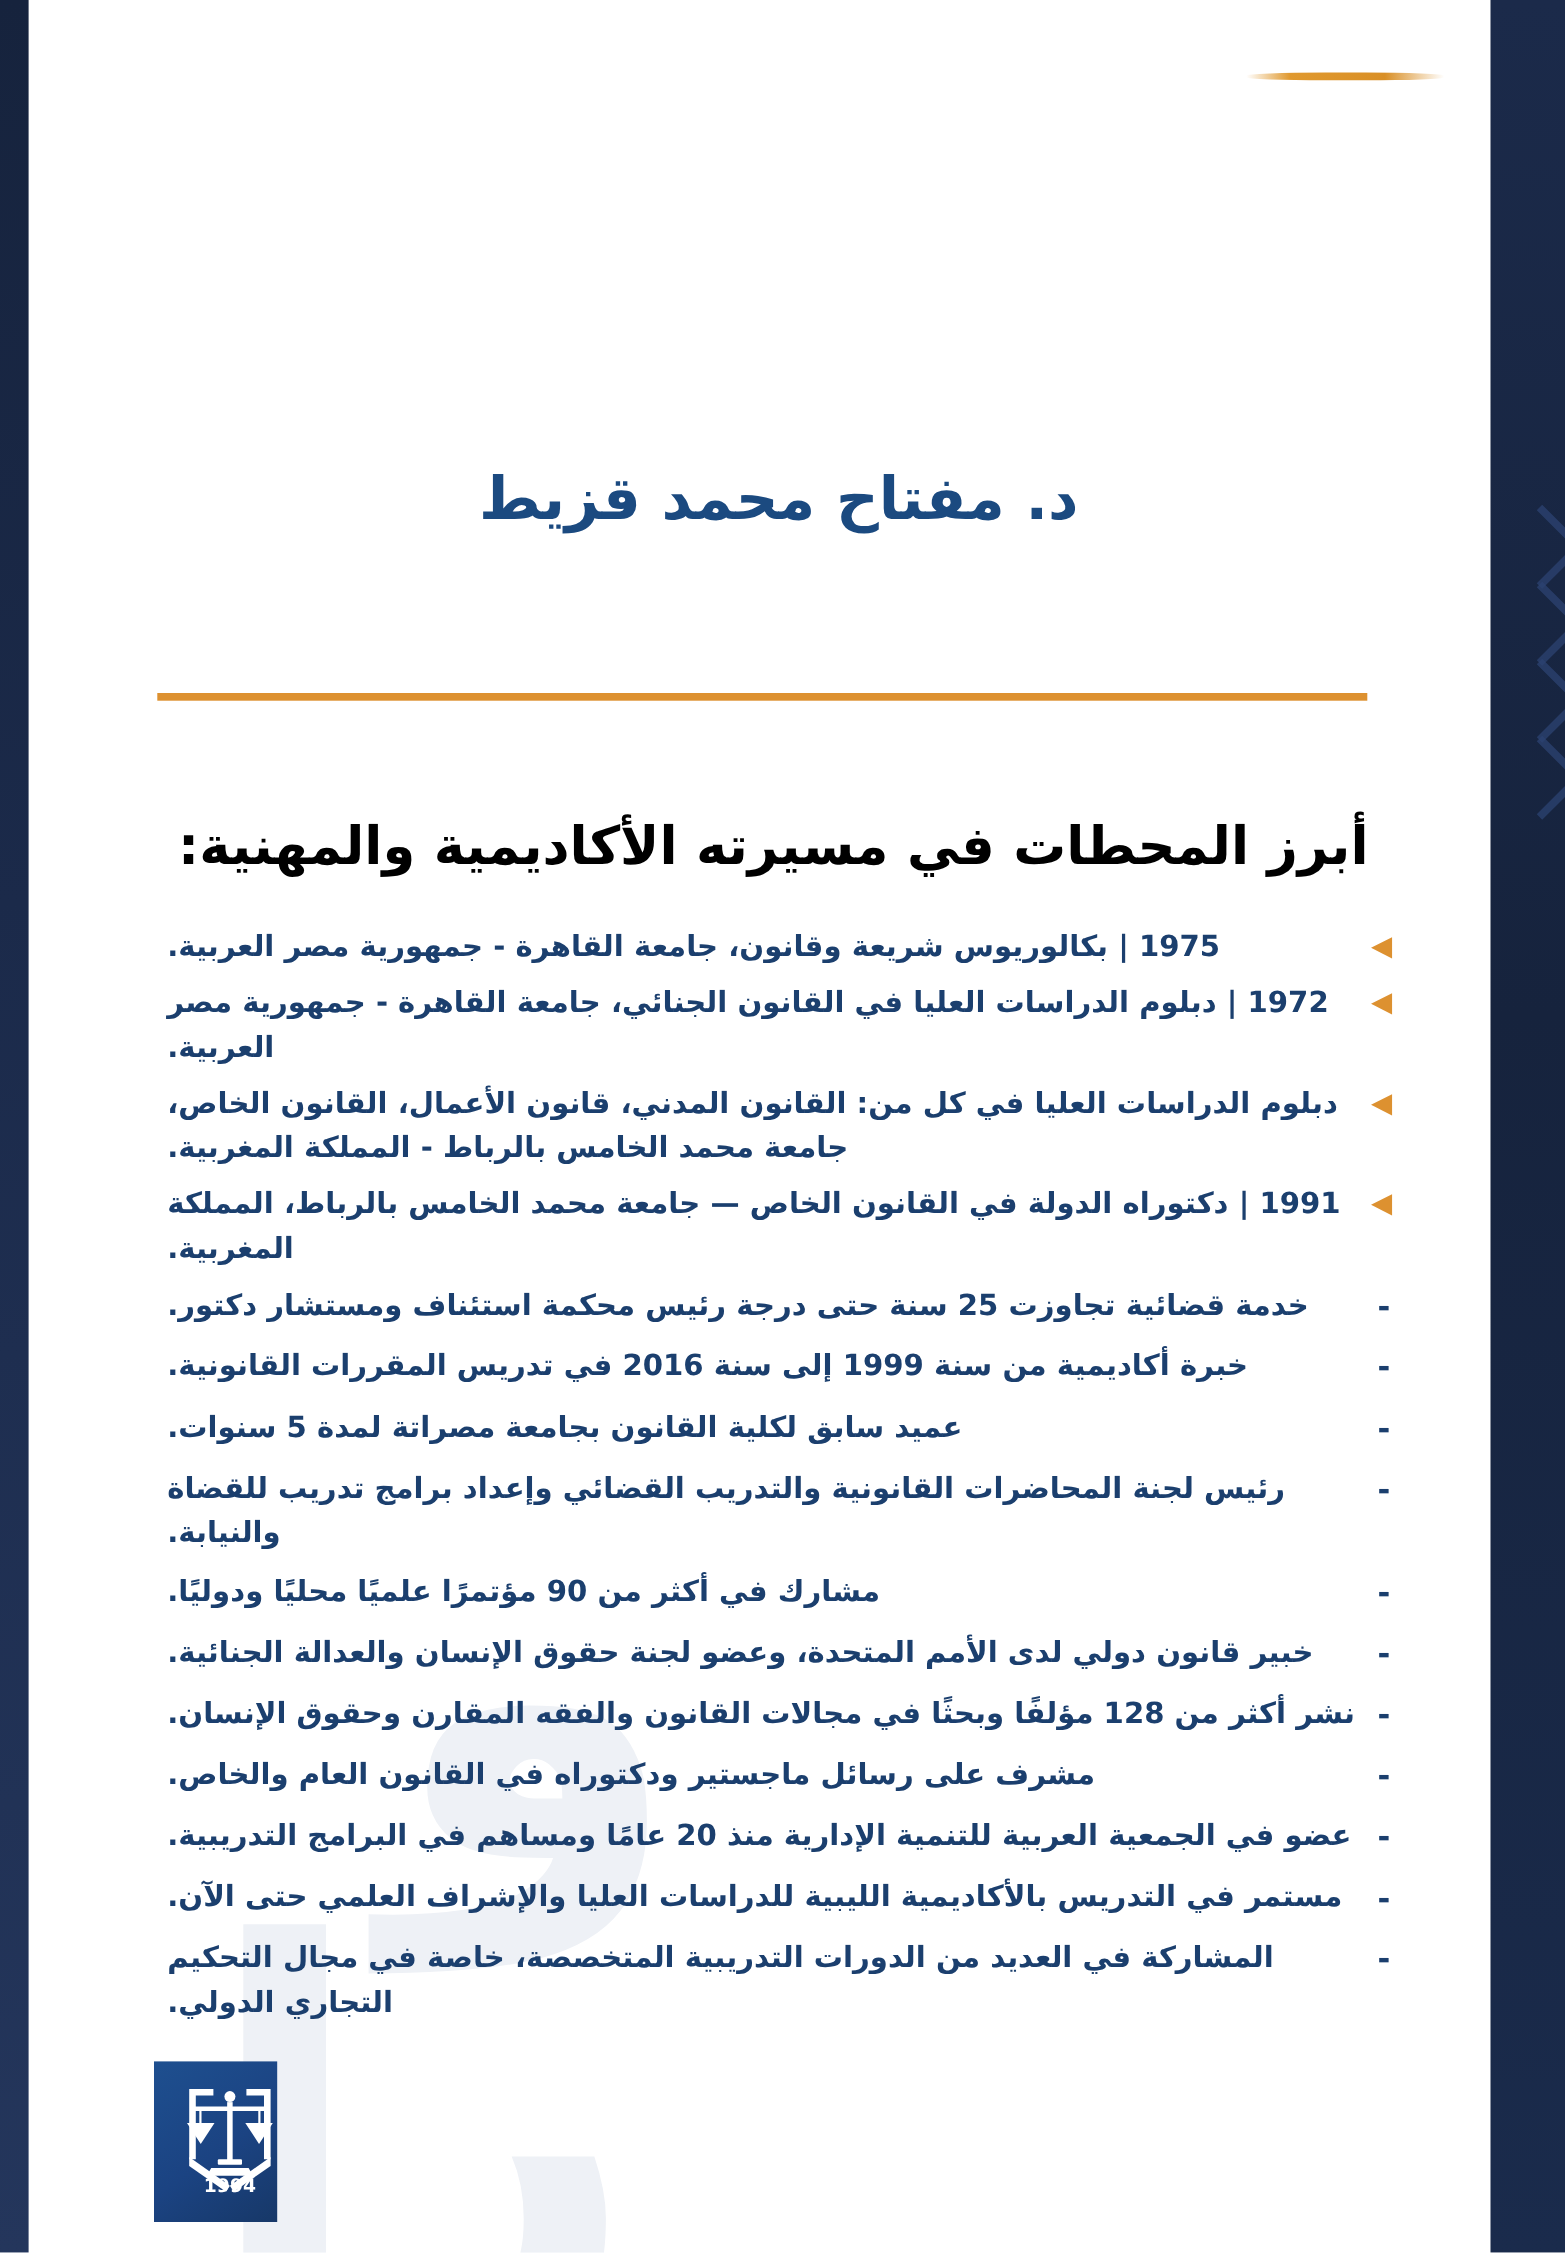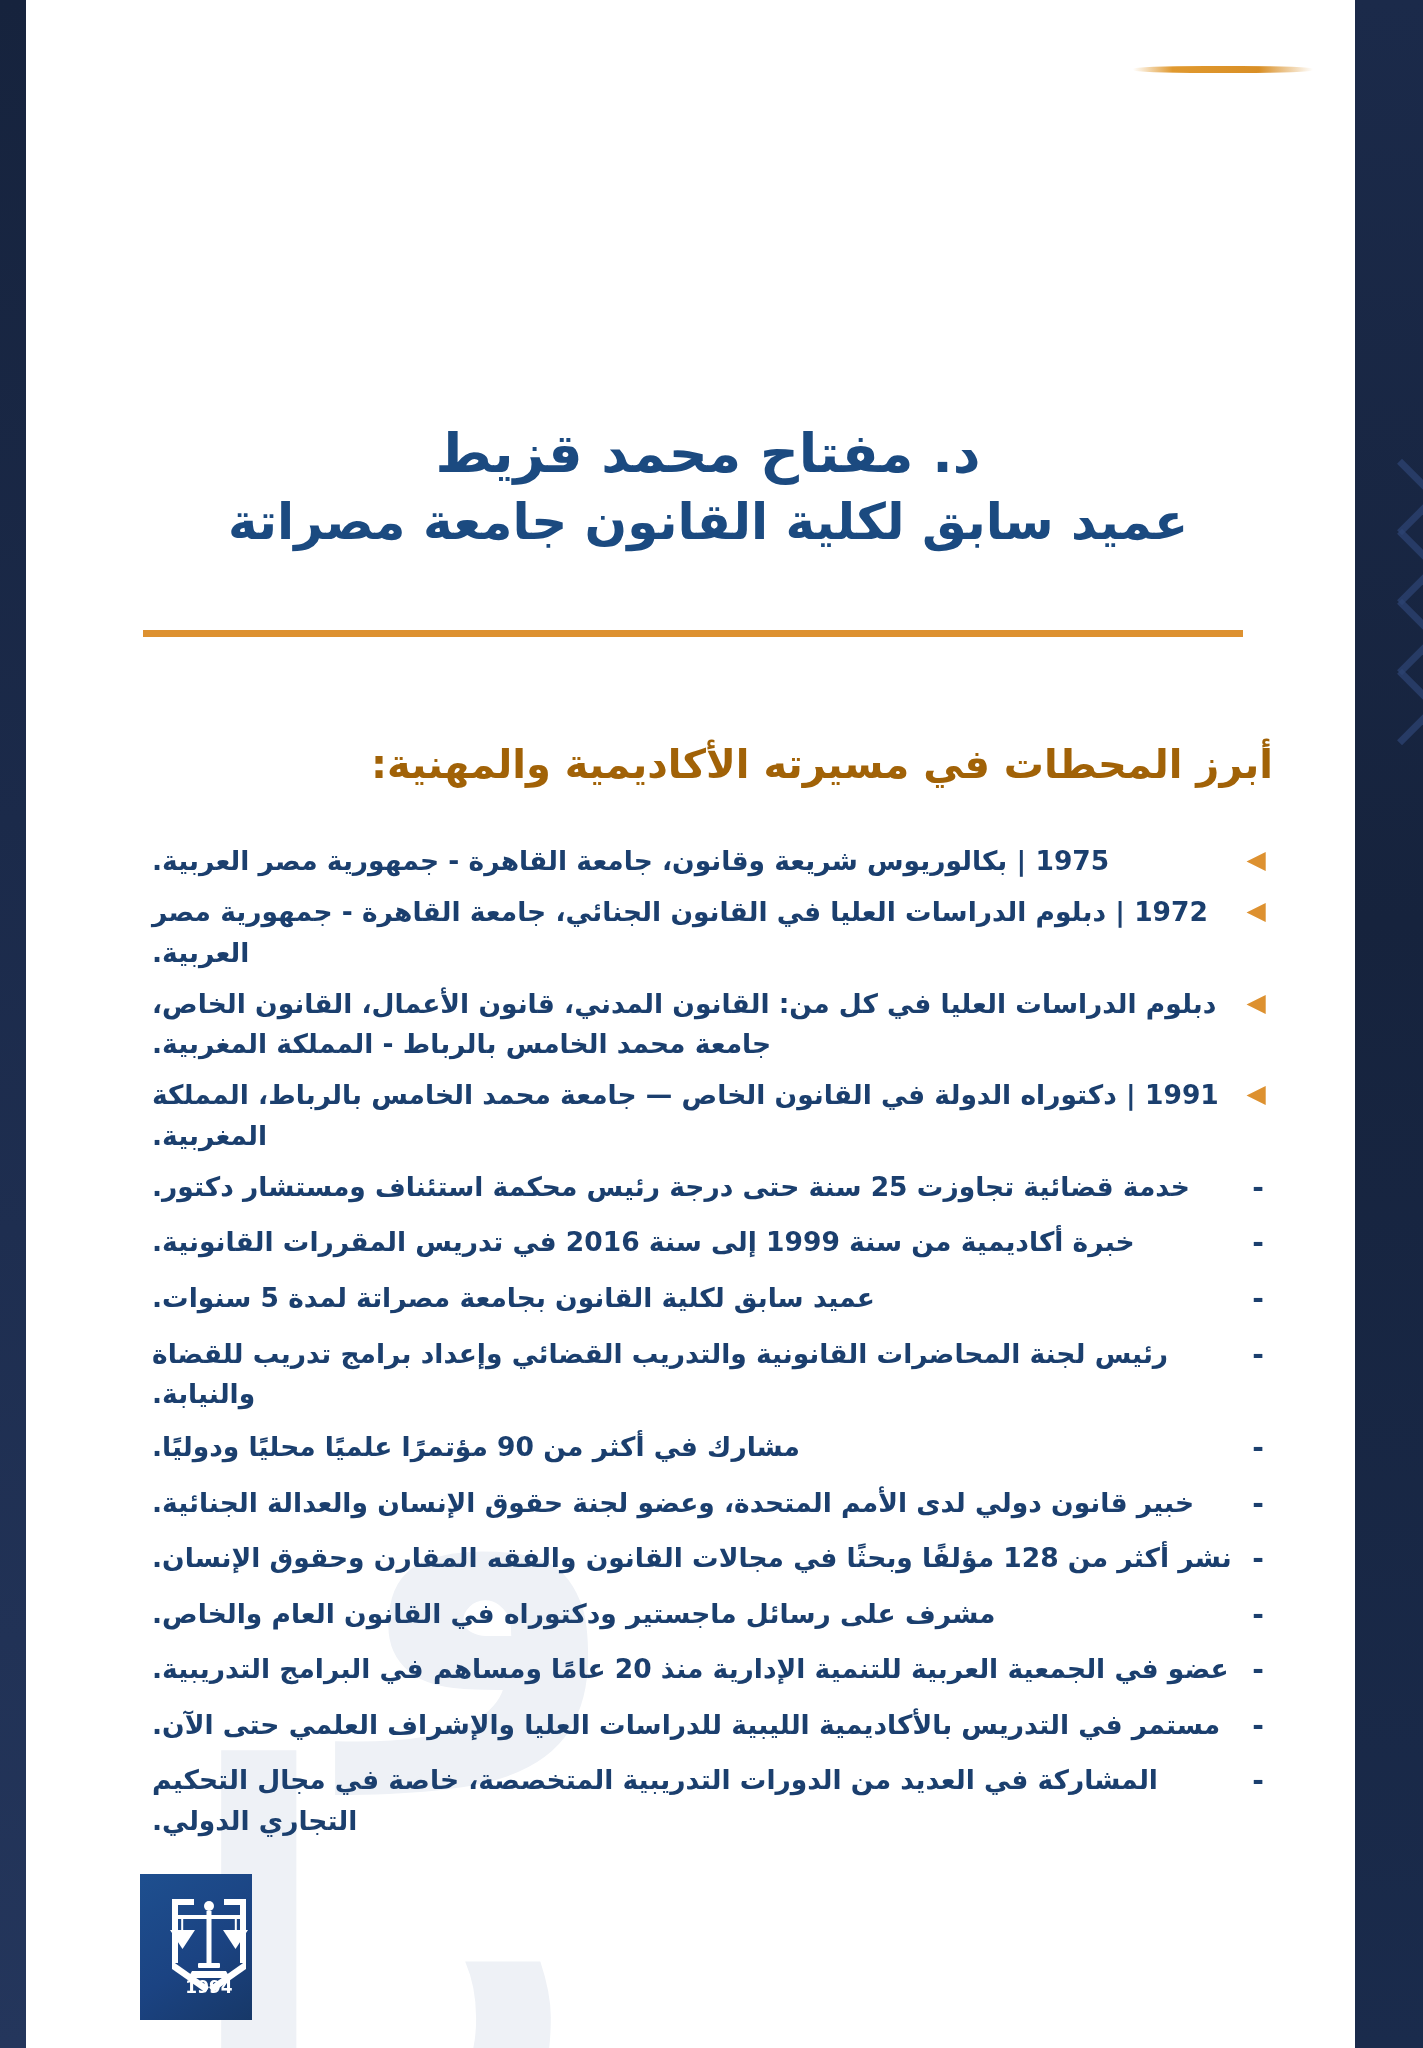--- a/index.html
+++ b/index.html
@@ -142,23 +142,24 @@
     height: 7px;
     background: #dd9130;
   }
 
   
   .section-heading {
     position: absolute;
     top: 718px;
     right: 150px;
     width: 1140px;
-    font-size: 40px;
-    font-weight: 700;
-    color: #a16207;
+    text-align: center;
+    font-size: 48px;
+    font-weight: 700;
+    color: #000000;
     direction: rtl;
     white-space: nowrap;
   }
 
   
   .list {
     position: absolute;
     top: 818px;
     right: 150px;
     width: 1125px;
@@ -231,21 +232,20 @@
   </div>
 
   <div class="brand">
     <div class="brand-underline"></div>
   </div>
 
   <div class="content">
 
     <div class="title-block">
       <div class="title-line l1">د. مفتاح محمد قزيط</div>
-      <div class="title-line l2">عميد سابق لكلية القانون جامعة مصراتة</div>
     </div>
 
     <div class="title-rule"></div>
 
     <div class="section-heading">أبرز المحطات في مسيرته الأكاديمية والمهنية:</div>
 
     <div class="list">
         <div class="li">
           <span class="marker">◀</span>
           <span class="txt">1975 | بكالوريوس شريعة وقانون، جامعة القاهرة - جمهورية مصر العربية.</span>

